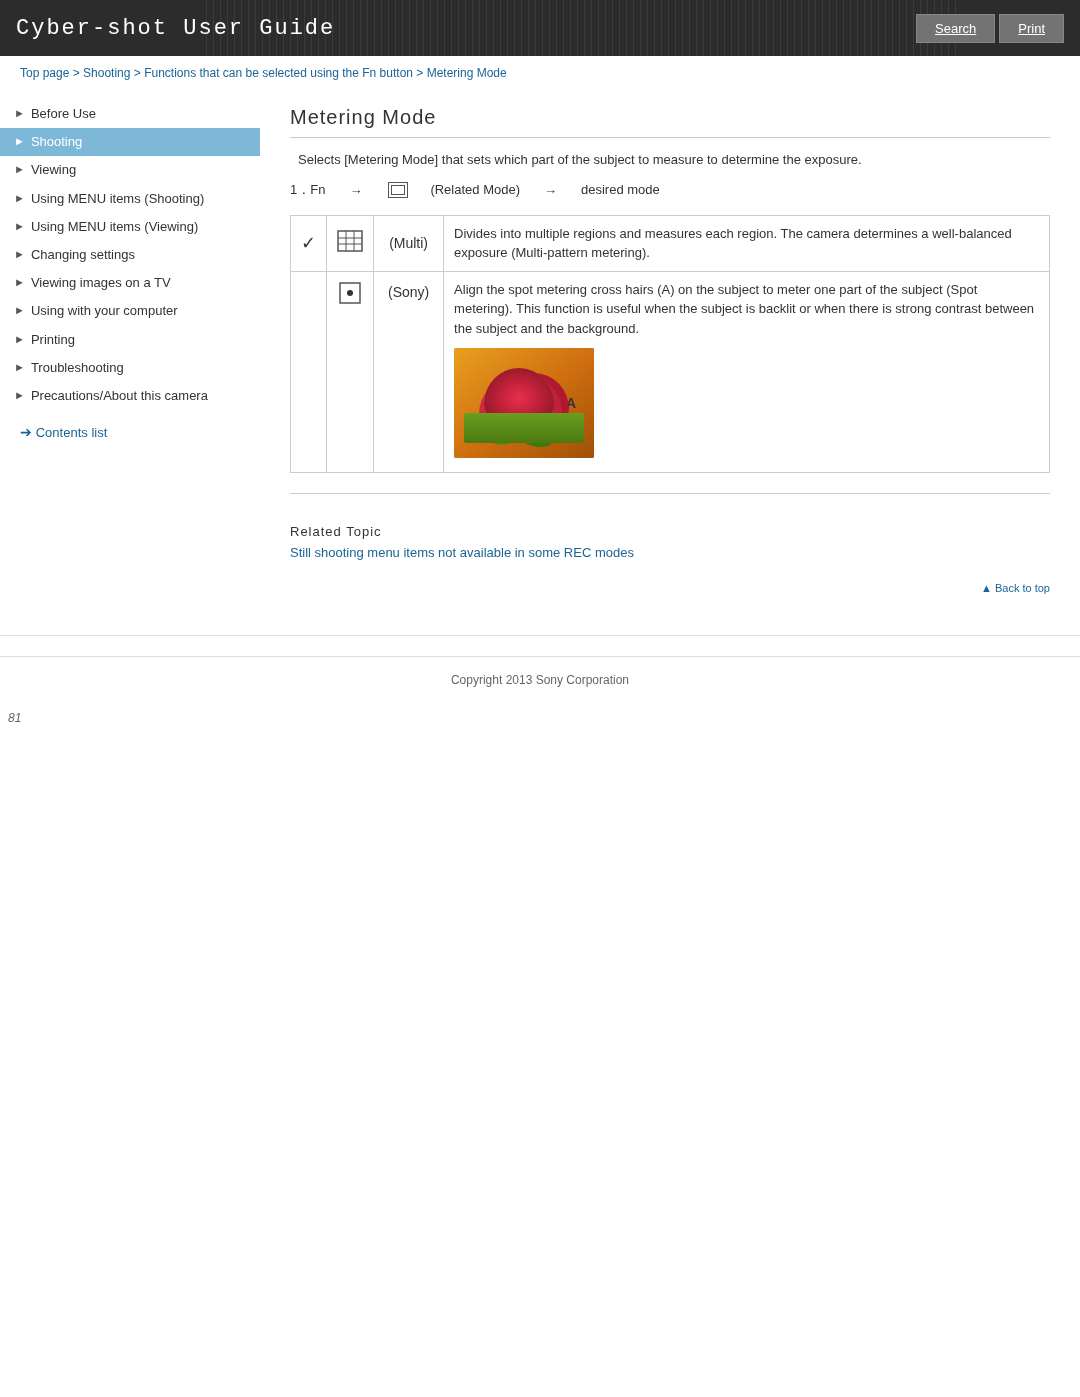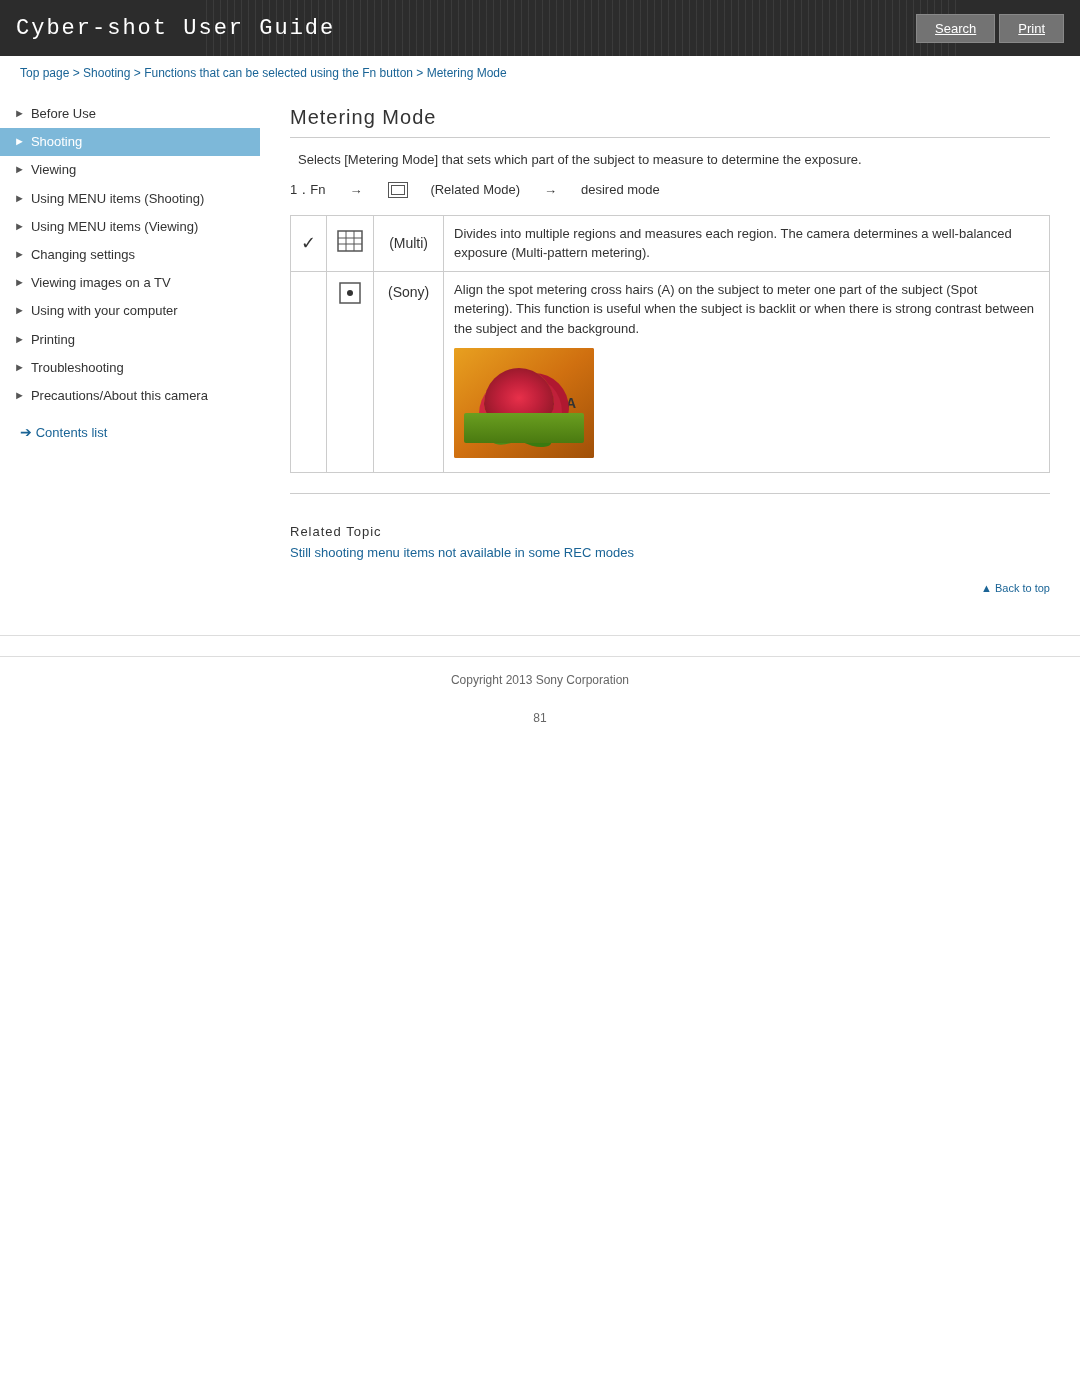--- a/index.html
+++ b/index.html
@@ -248,24 +248,24 @@
       border-top: 1px solid #ddd;
       text-align: center;
       padding: 16px;
       font-size: 12px;
       color: #666;
       margin-top: 20px;
     }
 
     
     .page-number {
-      text-align: center;
       color: #666;
       font-size: 12px;
       padding: 8px;
+      font-style: italic;
     }
 
     
     .step-line {
       display: flex;
       align-items: center;
       gap: 20px;
       font-size: 13px;
       margin: 8px 0 16px 0;
     }

